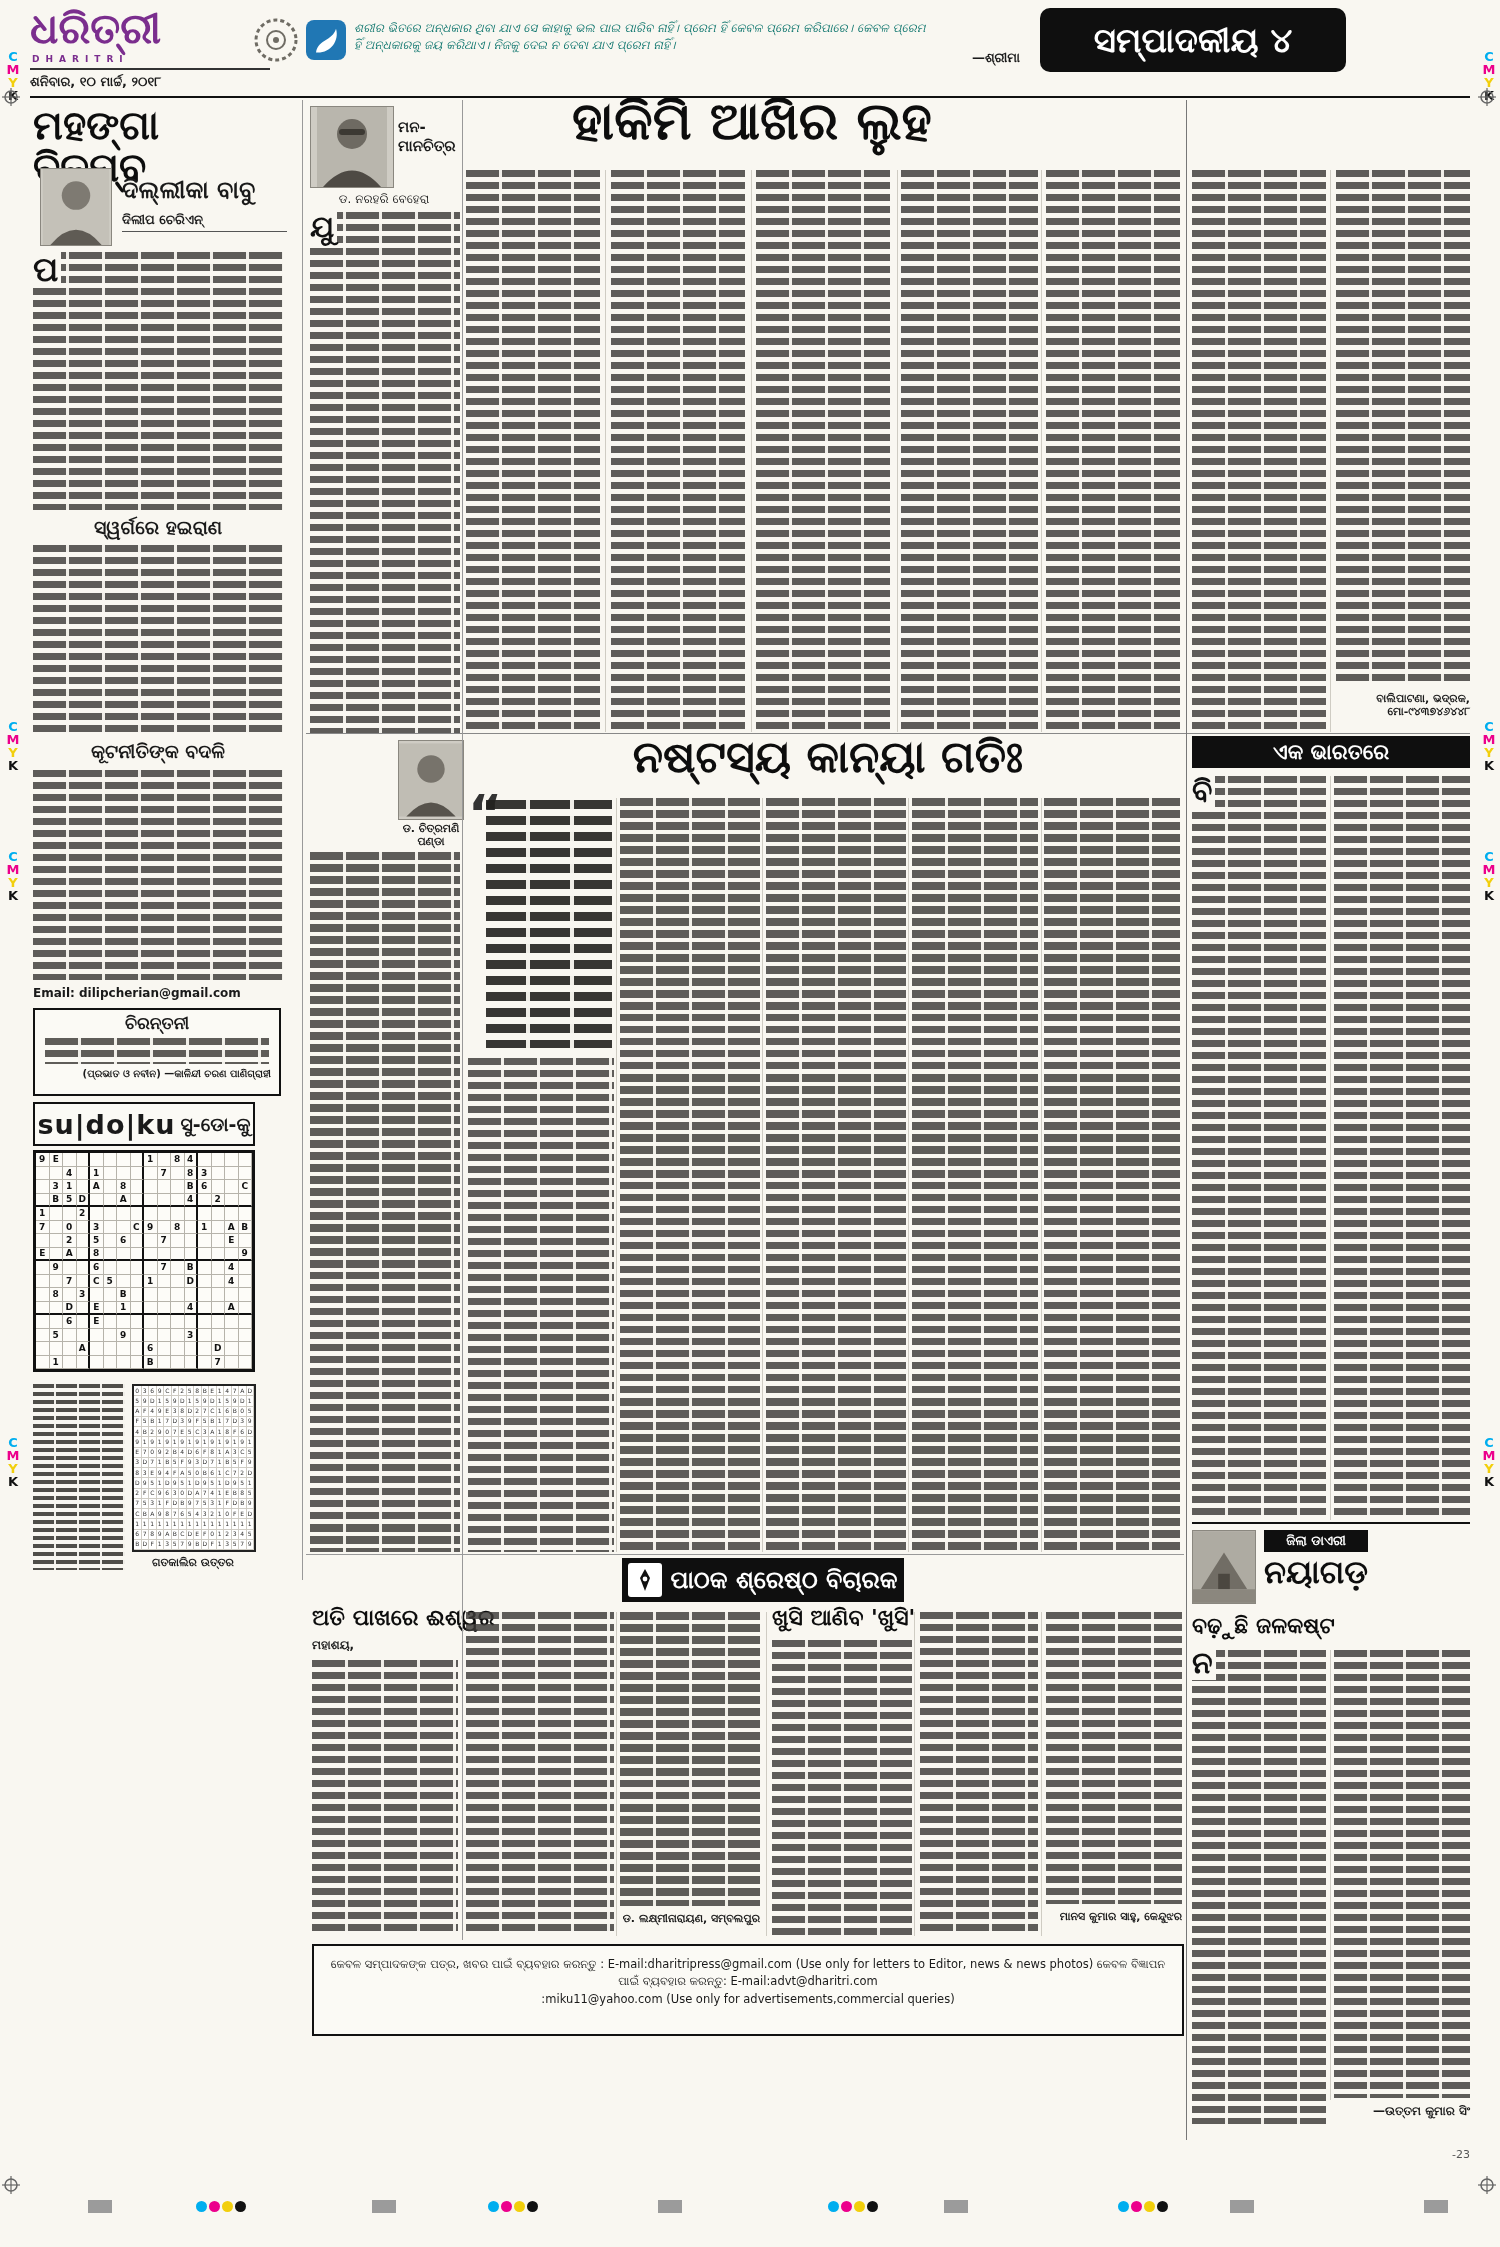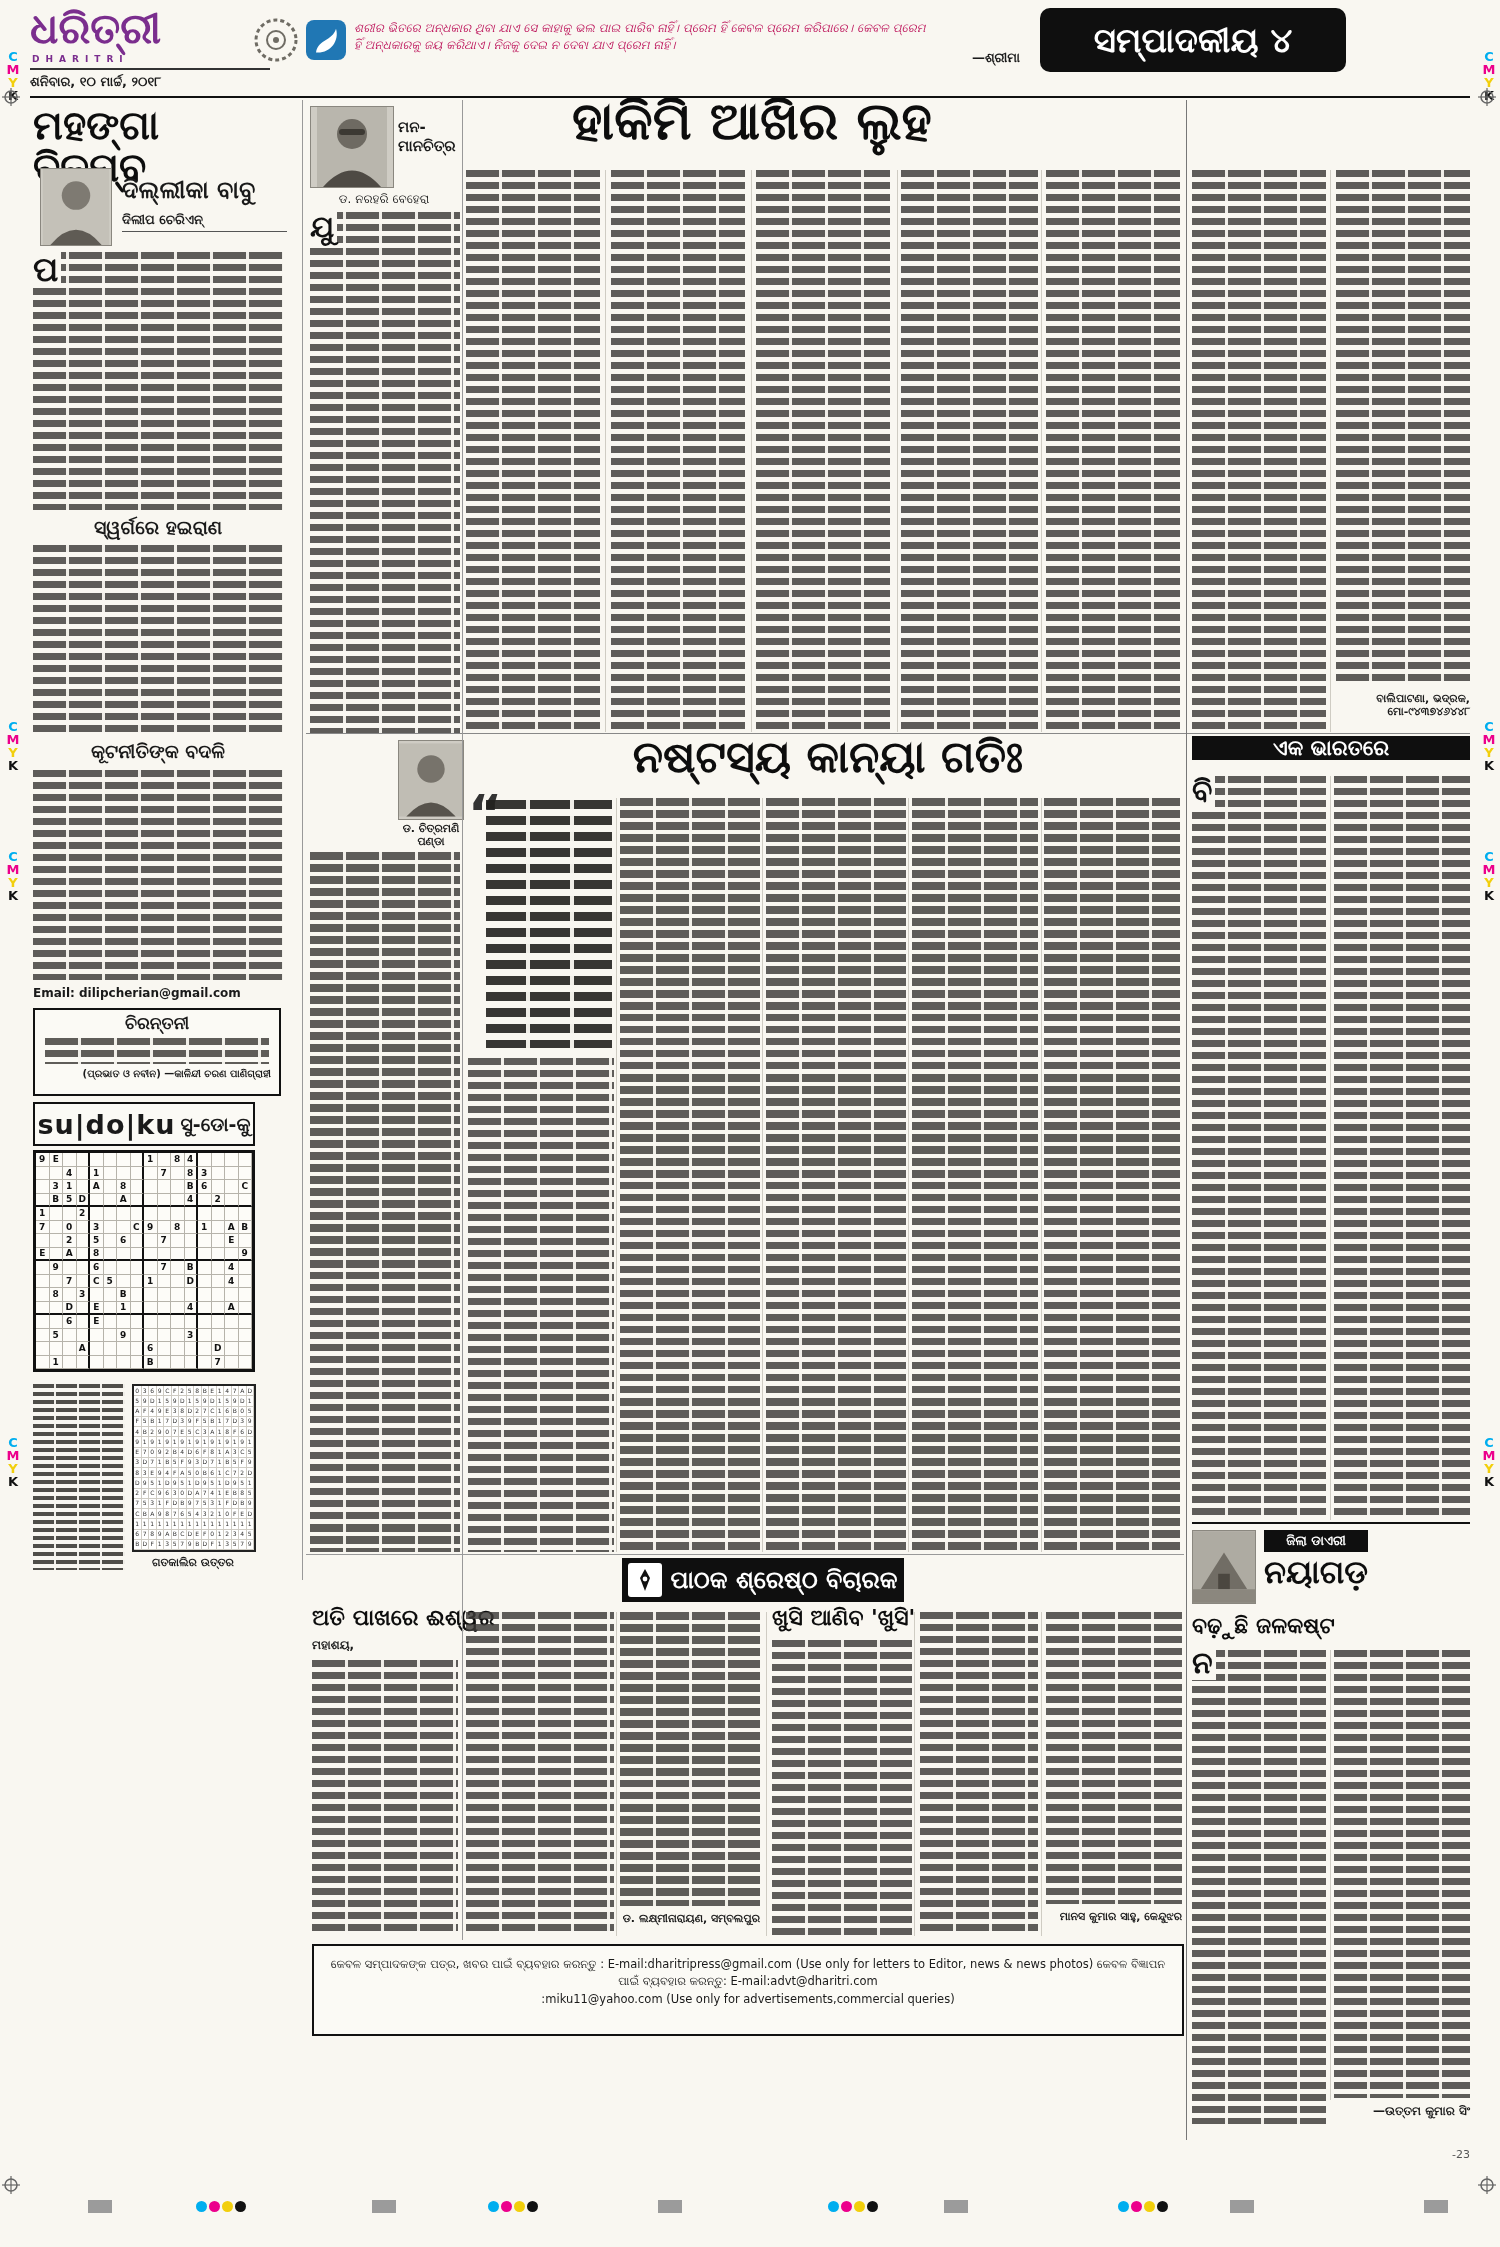--- a/index.html
+++ b/index.html
@@ -61,21 +61,21 @@
         <circle cx="24" cy="24" r="20" fill="none" stroke="#6f6c64" stroke-width="3" stroke-dasharray="4 3"></circle>
         <circle cx="24" cy="24" r="9" fill="none" stroke="#6f6c64" stroke-width="2"></circle>
         <circle cx="24" cy="24" r="3" fill="#6f6c64"></circle>
       </svg>
   </div>
   <div class="abs" style="left:306px;top:20px;width:40px;height:40px;border-radius:8px;background:#2077b4;">
     <svg viewBox="0 0 32 32">
         <path d="M8 26 C10 15, 21 17, 24 7 C27 17, 19 27, 8 26 Z" fill="#fff"></path>
       </svg>
   </div>
-  <div class="abs" style="left:354px;top:20px;width:580px;height:46px;font-size:12px;font-style:italic;line-height:1.45;color:#be185d;overflow:hidden;">ଶରୀର ଭିତରେ ଅନ୍ଧକାର ଥିବା ଯାଏ ସେ କାହାକୁ ଭଲ ପାଇ ପାରିବ ନାହିଁ। ପ୍ରେମ ହିଁ କେବଳ ପ୍ରେମ କରିପାରେ। କେବଳ ପ୍ରେମ ହିଁ ଅନ୍ଧକାରକୁ ଜୟ କରିଥାଏ। ନିଜକୁ ଦେଇ ନ ଦେବା ଯାଏ ପ୍ରେମ ନାହିଁ।</div>
+  <div class="abs" style="left:354px;top:20px;width:580px;height:46px;font-size:12px;font-style:italic;line-height:1.45;color:#0f766e;overflow:hidden;">ଶରୀର ଭିତରେ ଅନ୍ଧକାର ଥିବା ଯାଏ ସେ କାହାକୁ ଭଲ ପାଇ ପାରିବ ନାହିଁ। ପ୍ରେମ ହିଁ କେବଳ ପ୍ରେମ କରିପାରେ। କେବଳ ପ୍ରେମ ହିଁ ଅନ୍ଧକାରକୁ ଜୟ କରିଥାଏ। ନିଜକୁ ଦେଇ ନ ଦେବା ଯାଏ ପ୍ରେମ ନାହିଁ।</div>
   <div class="abs right" style="left:930px;top:50px;width:90px;font-size:13px;font-weight:bold;">—ଶ୍ରୀମା</div>
 
   <div class="abs banner" style="left:1040px;top:8px;width:306px;height:64px;border-radius:10px;font-size:34px;">
     <span>ସମ୍ପାଦକୀୟ ୪</span>
   </div>
 
   <div class="abs hl" style="left:33px;top:104px;width:252px;height:56px;font-size:40px;">ମହଙ୍ଗା ବିଳମ୍ବ</div>
 
   <div class="abs photo" style="left:40px;top:168px;width:72px;height:78px;">
     <svg viewBox="0 0 70 80">
@@ -641,21 +641,21 @@
     <svg viewBox="0 0 70 80">
         <rect width="70" height="80" fill="#c0bdb4"></rect>
         <circle cx="35" cy="28" r="15" fill="#77736b"></circle>
         <path d="M8 80 Q35 49 62 80 Z" fill="#57534c"></path>
       </svg>
   </div>
   <div class="abs center" style="left:388px;top:822px;width:86px;font-size:11px;font-weight:bold;line-height:1.2;">ଡ. ଚିତ୍ରମଣି ପଣ୍ଡା</div>
   <div class="abs hl center" style="left:620px;top:734px;width:416px;height:56px;font-size:44px;">ନଷ୍ଟସ୍ୟ କାନ୍ୟା ଗତିଃ</div>
   <div class="abs" style="left:468px;top:784px;font-size:52px;font-weight:800;color:#333;">“</div>
 
-  <div class="abs banner" style="left:1192px;top:736px;width:278px;height:24px;font-size:21px;">
+  <div class="abs banner" style="left:1192px;top:736px;width:278px;height:32px;font-size:21px;">
     <span>ଏକ ଭାରତରେ</span>
   </div>
   <div class="abs dropcap" style="left:1192px;top:776px;font-size:30px;">ବି</div>
 
   <div class="abs photo" style="left:1192px;top:1530px;width:64px;height:74px;">
     <svg viewBox="0 0 64 74">
         <rect width="64" height="74" fill="#aeaba2"></rect>
         <path d="M8 60 L32 22 L56 60 Z" fill="#716d65"></path>
         <rect x="26" y="44" width="12" height="16" fill="#4b4740"></rect>
         <rect y="60" width="64" height="14" fill="#8b877e"></rect>

